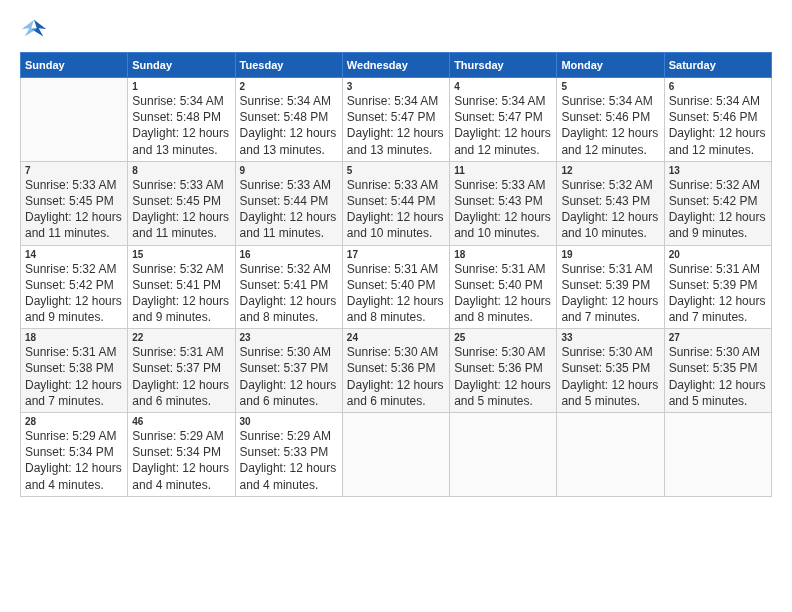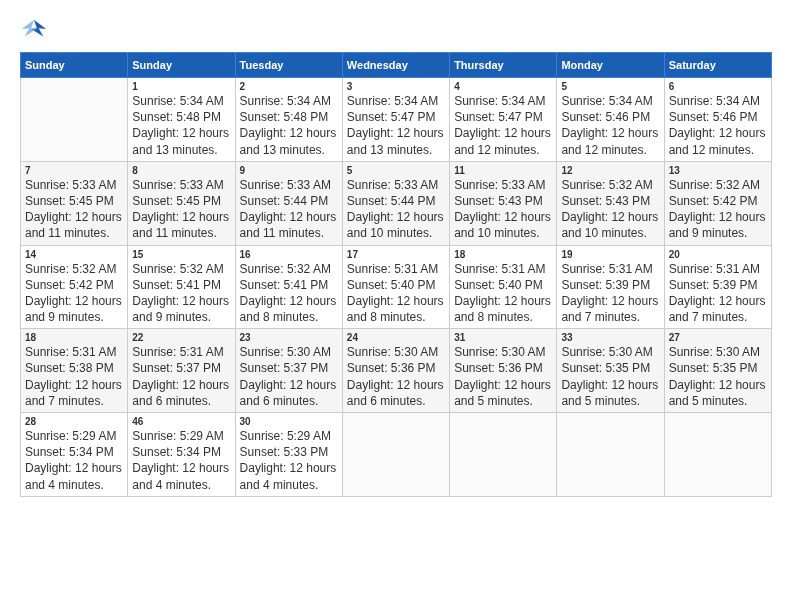--- a/index.html
+++ b/index.html
@@ -297,21 +297,21 @@
 and 6 minutes.</div>
           </td>
           <td>
             <span class="day-num">24</span>
             <div class="day-info" style="white-space: pre-line;">Sunrise: 5:30 AM
 Sunset: 5:36 PM
 Daylight: 12 hours
 and 6 minutes.</div>
           </td>
           <td>
-            <span class="day-num">31</span>
+            <span class="day-num">25</span>
             <div class="day-info" style="white-space: pre-line;">Sunrise: 5:30 AM
 Sunset: 5:36 PM
 Daylight: 12 hours
 and 5 minutes.</div>
           </td>
           <td>
             <span class="day-num">33</span>
             <div class="day-info" style="white-space: pre-line;">Sunrise: 5:30 AM
 Sunset: 5:35 PM
 Daylight: 12 hours

